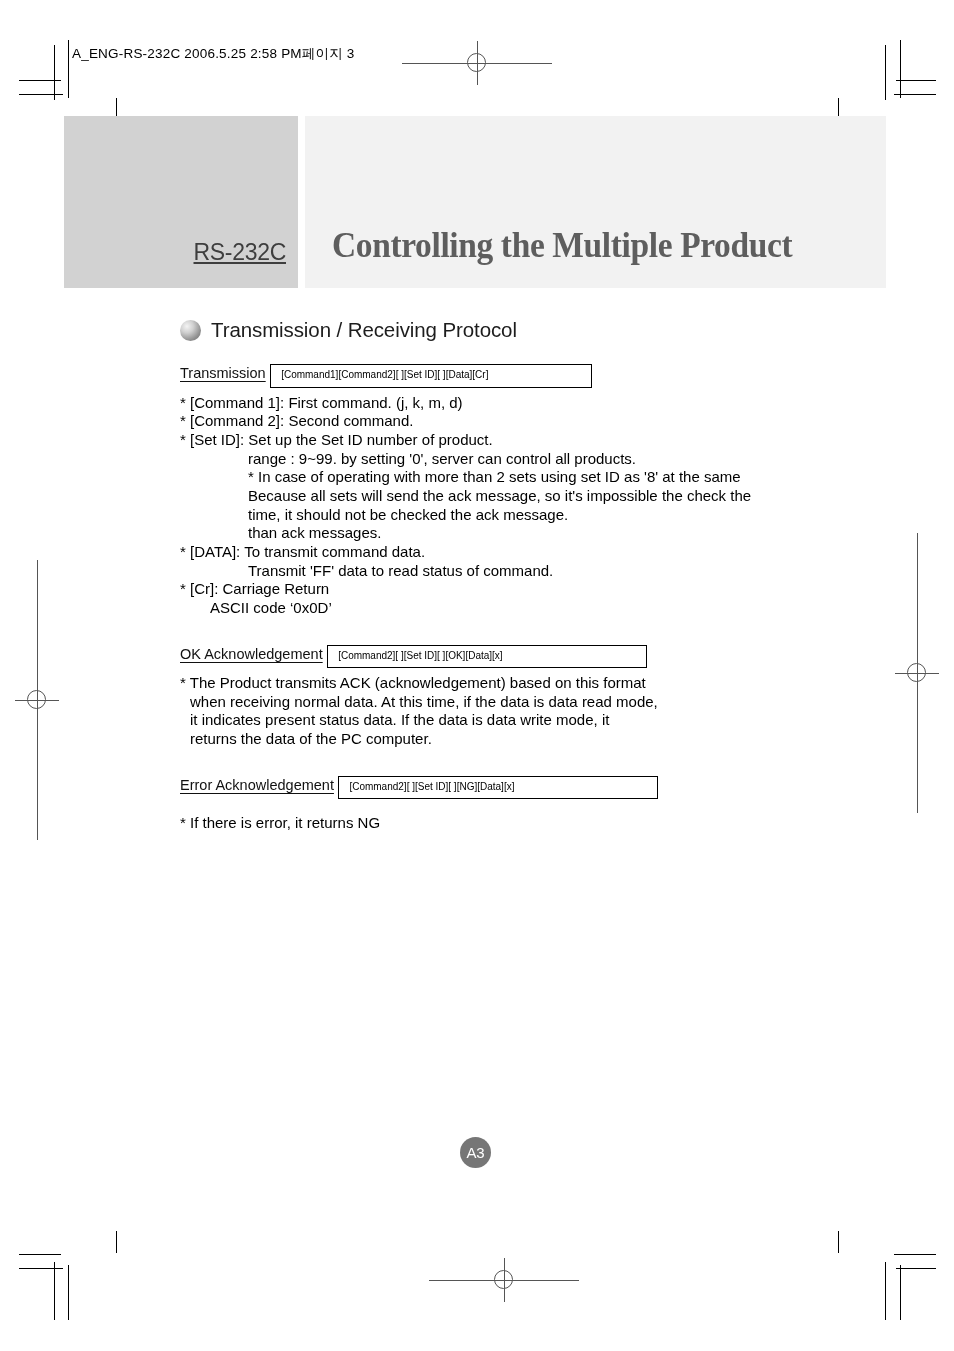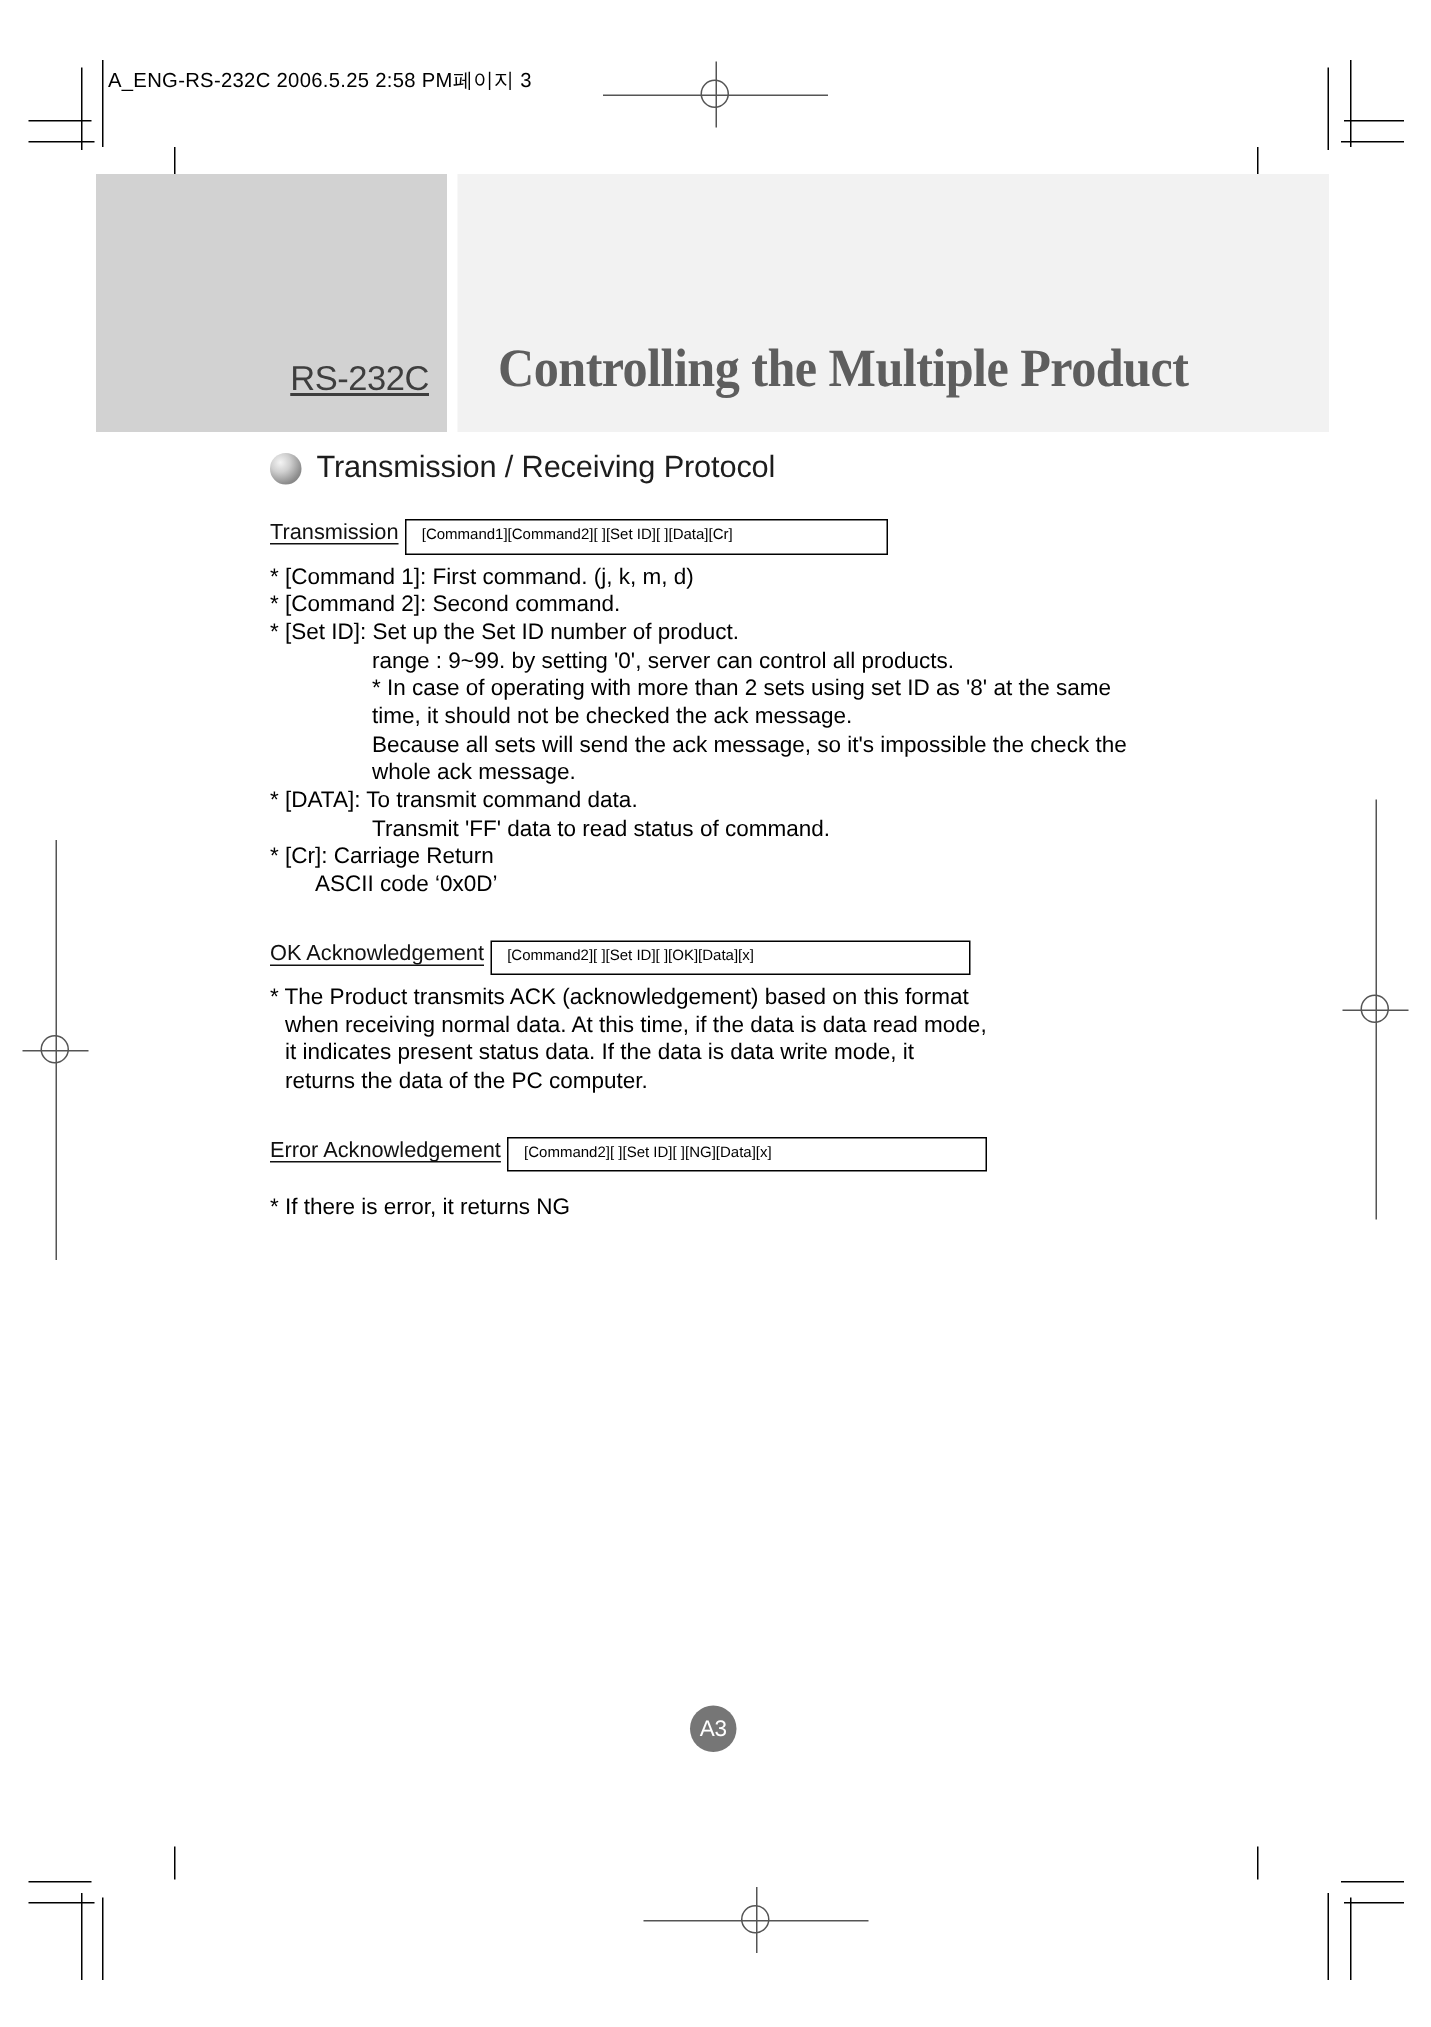--- a/index.html
+++ b/index.html
@@ -95,21 +95,21 @@
     letter-spacing: -0.4px;
     white-space: nowrap;
     transform: scaleX(0.93);
     transform-origin: left center;
   }
 
   
   .content {
     position: absolute;
     left: 180px;
-    top: 300px;
+    top: 318px;
     width: 700px;
   }
 
   .section-head {
     display: flex;
     align-items: center;
     gap: 10px;
     margin: 0 0 22px 0;
   }
   .bullet-sphere {
@@ -248,23 +248,23 @@
 
   
   <div class="sub-head">Transmission</div>
   <div class="cmd-box w1">[Command1][Command2][ ][Set ID][ ][Data][Cr]</div>
 
   <p class="para">* [Command 1]: First command. (j, k, m, d)</p>
   <p class="para">* [Command 2]: Second command.</p>
   <p class="para">* [Set ID]: Set up the Set ID number of product.</p>
   <p class="para indent-1">range : 9~99. by setting '0', server can control all products.</p>
   <p class="para indent-1">* In case of operating with more than 2 sets using set ID as '8' at the same</p>
+  <p class="para indent-1">Because all sets will send the ack message, so it's impossible the check the</p>
   <p class="para indent-1">time, it should not be checked the ack message.</p>
-  <p class="para indent-1">Because all sets will send the ack message, so it's impossible the check the</p>
-  <p class="para indent-1">whole ack message.</p>
+  <p class="para indent-1">than ack messages.</p>
   <p class="para">* [DATA]: To transmit command data.</p>
   <p class="para indent-1">Transmit 'FF' data to read status of command.</p>
   <p class="para">* [Cr]: Carriage Return</p>
   <p class="para" style="padding-left:30px;">ASCII code ‘0x0D’</p>
 
   <div class="block-gap-lg"></div>
 
   
   <div class="sub-head">OK Acknowledgement</div>
   <div class="cmd-box w2">[Command2][ ][Set ID][ ][OK][Data][x]</div>

